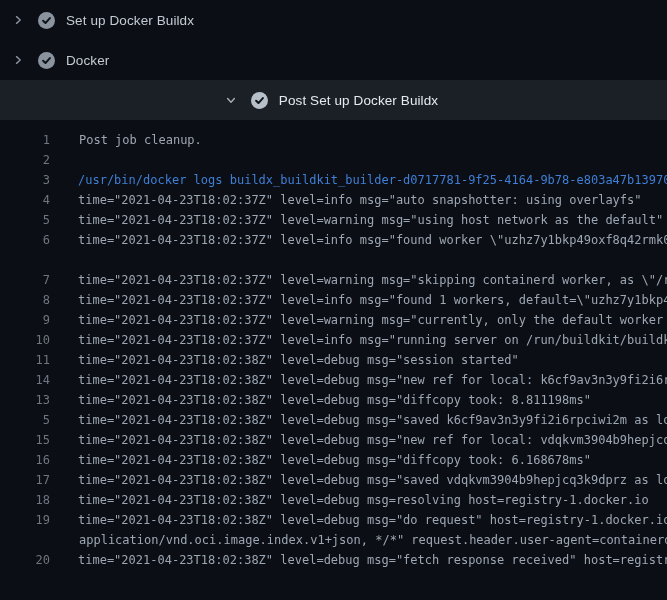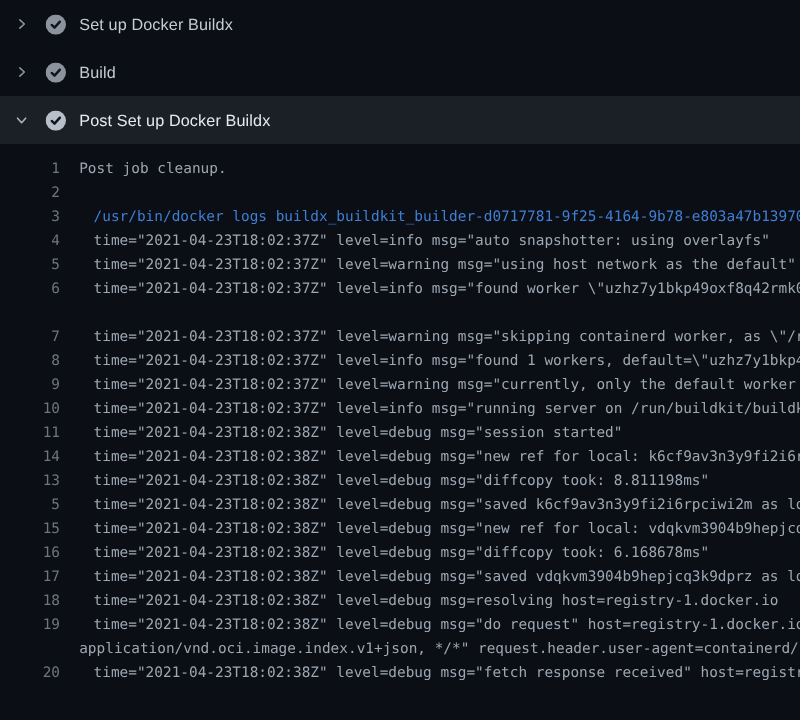--- a/index.html
+++ b/index.html
@@ -13,21 +13,21 @@
   }
   
   .steps { }
   .step-row {
     height: 40px;
     display: flex;
     align-items: center;
     padding: 0 16px 0 10px;
     cursor: pointer;
   }
-  .step-row.expanded { background: #1b2027; }
+  .step-row.expanded { background: #1b2027; justify-content: center; }
   .chev {
     width: 16px; height: 16px; flex: none;
     display: flex; align-items: center; justify-content: center;
     color: #8b949e;
     margin-right: 12px;
   }
   .step-row.expanded .chev { color: #a8b1bb; }
   .status { width: 17px; height: 17px; flex: none; margin-right: 11px; display: block; }
   .status circle { fill: #8b949e; }
   .step-row.expanded .status circle { fill: #b7c0c9; }
@@ -43,21 +43,21 @@
     font-size: 12px;
     white-space: pre;
   }
   .gutter {
     flex: none;
     width: 50px;
     text-align: right;
     color: #6e7681;
     user-select: none;
   }
-  .content { margin-left: 16px; color: #9da7b3; }
+  .content { margin-left: 29px; color: #9da7b3; }
   .indent-1 .content { margin-left: 28px; }
   .kind-command .content { color: #3f7fd6; }
   .kind-group .content { color: #a9b3bf; }
   .tri {
     display: inline-block;
     font-size: 9px;
     margin-right: 5px;
     color: #a9b3bf;
     transform: translateY(-1px);
   }
@@ -85,21 +85,21 @@
     <div class="step-row">
       <span class="chev">
         <svg width="12" height="12" viewBox="0 0 16 16">
             <path d="M6 3.5 L11 8 L6 12.5" fill="none" stroke="currentColor" stroke-width="1.8" stroke-linecap="round" stroke-linejoin="round"></path>
           </svg>
       </span>
       <svg class="status" viewBox="0 0 16 16">
           <circle cx="8" cy="8" r="8"></circle>
           <path d="M4.8 8.3 L7 10.4 L11.2 5.7" stroke="#10141b" stroke-width="1.9" fill="none" stroke-linecap="round" stroke-linejoin="round"></path>
         </svg>
-      <span class="step-label">Build</span>
+      <span class="step-label">Docker</span>
     </div>
 
 
     <div class="step-row expanded">
       <span class="chev">
         <svg width="12" height="12" viewBox="0 0 16 16">
             <path d="M3.5 6 L8 11 L12.5 6" fill="none" stroke="currentColor" stroke-width="1.8" stroke-linecap="round" stroke-linejoin="round"></path>
           </svg>
       </span>
       <svg class="status" viewBox="0 0 16 16">

